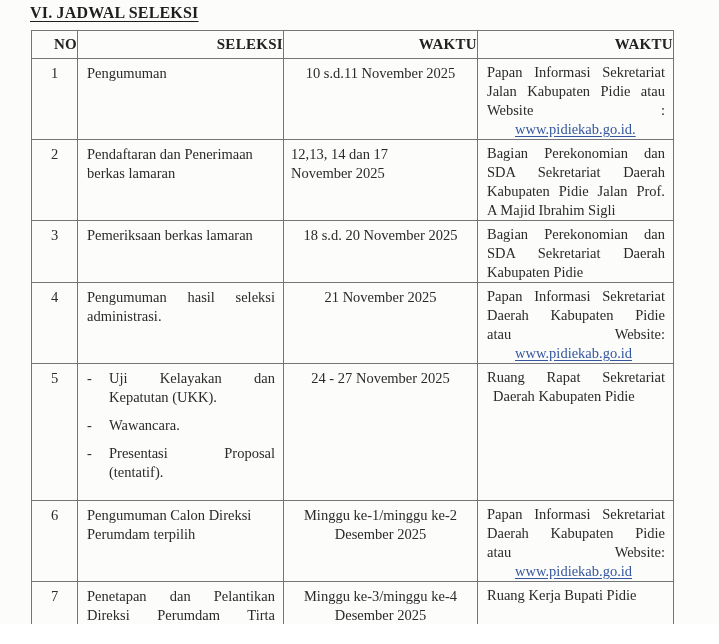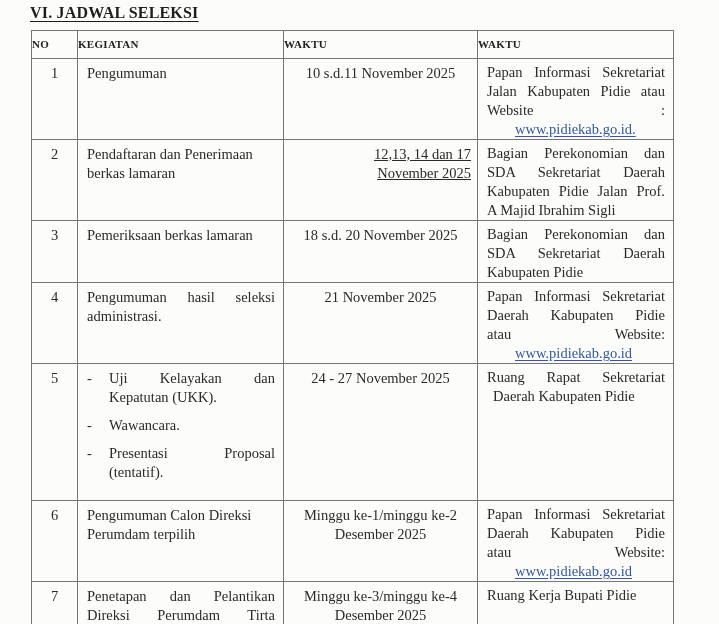--- a/index.html
+++ b/index.html
@@ -36,38 +36,38 @@
   }
   .schedule th, .schedule td {
     border: 1.6px solid var(--border, #757575);
     padding: 0;
     vertical-align: top;
     overflow: hidden;
   }
   .schedule th {
     height: 23px;
     vertical-align: middle;
-    text-align: left;
+    text-align: right;
     font-weight: bold;
-    font-size: 11px;
+    font-size: 15px;
     letter-spacing: 0.3px;
     padding: 2px 0;
     color: #222;
   }
   tr.h1 { height: 79px; }
   tr.h2 { height: 79px; }
   tr.h3 { height: 61px; }
   tr.h4 { height: 77px; }
   tr.h5 { height: 107px; }
   tr.h6 { height: 78px; }
   tr.h7 { height: 84px; }
   td.no  { text-align: center; padding-top: 5px; }
   td.keg { padding: 5px 8px 9px 9px; }
   td.wak { padding: 5px 6px 0 6px; text-align: center; margin-top: 17px; }
-  td.wak.left { text-align: right; padding-left: 7px; text-decoration: underline; }
+  td.wak.left { text-align: left; padding-left: 7px; }
   td.tem { padding: 4px 8px 0 9px; }
   .ln { display: block; }
   .sp { text-align: justify; text-align-last: justify; }
   .ind { padding-left: 6px; }
   .pair { display: flex; justify-content: space-between; }
   .link {
     color: var(--link, #3457a0);
     text-decoration: underline;
     text-underline-offset: 2px;
     cursor: pointer;
@@ -85,21 +85,21 @@
   <table class="schedule">
     <colgroup>
       <col style="width:46px">
         <col style="width:206px">
         <col style="width:194px">
         <col style="width:196px">
     </colgroup>
     <thead>
       <tr>
         <th>NO</th>
-        <th>KEGIATAN</th>
+        <th>SELEKSI</th>
         <th>WAKTU</th>
         <th>WAKTU</th>
       </tr>
     </thead>
     <tbody>
 
       <tr class="h1">
         <td class="no">1</td>
         <td class="keg">
           <div class="ln">Pengumuman</div>

